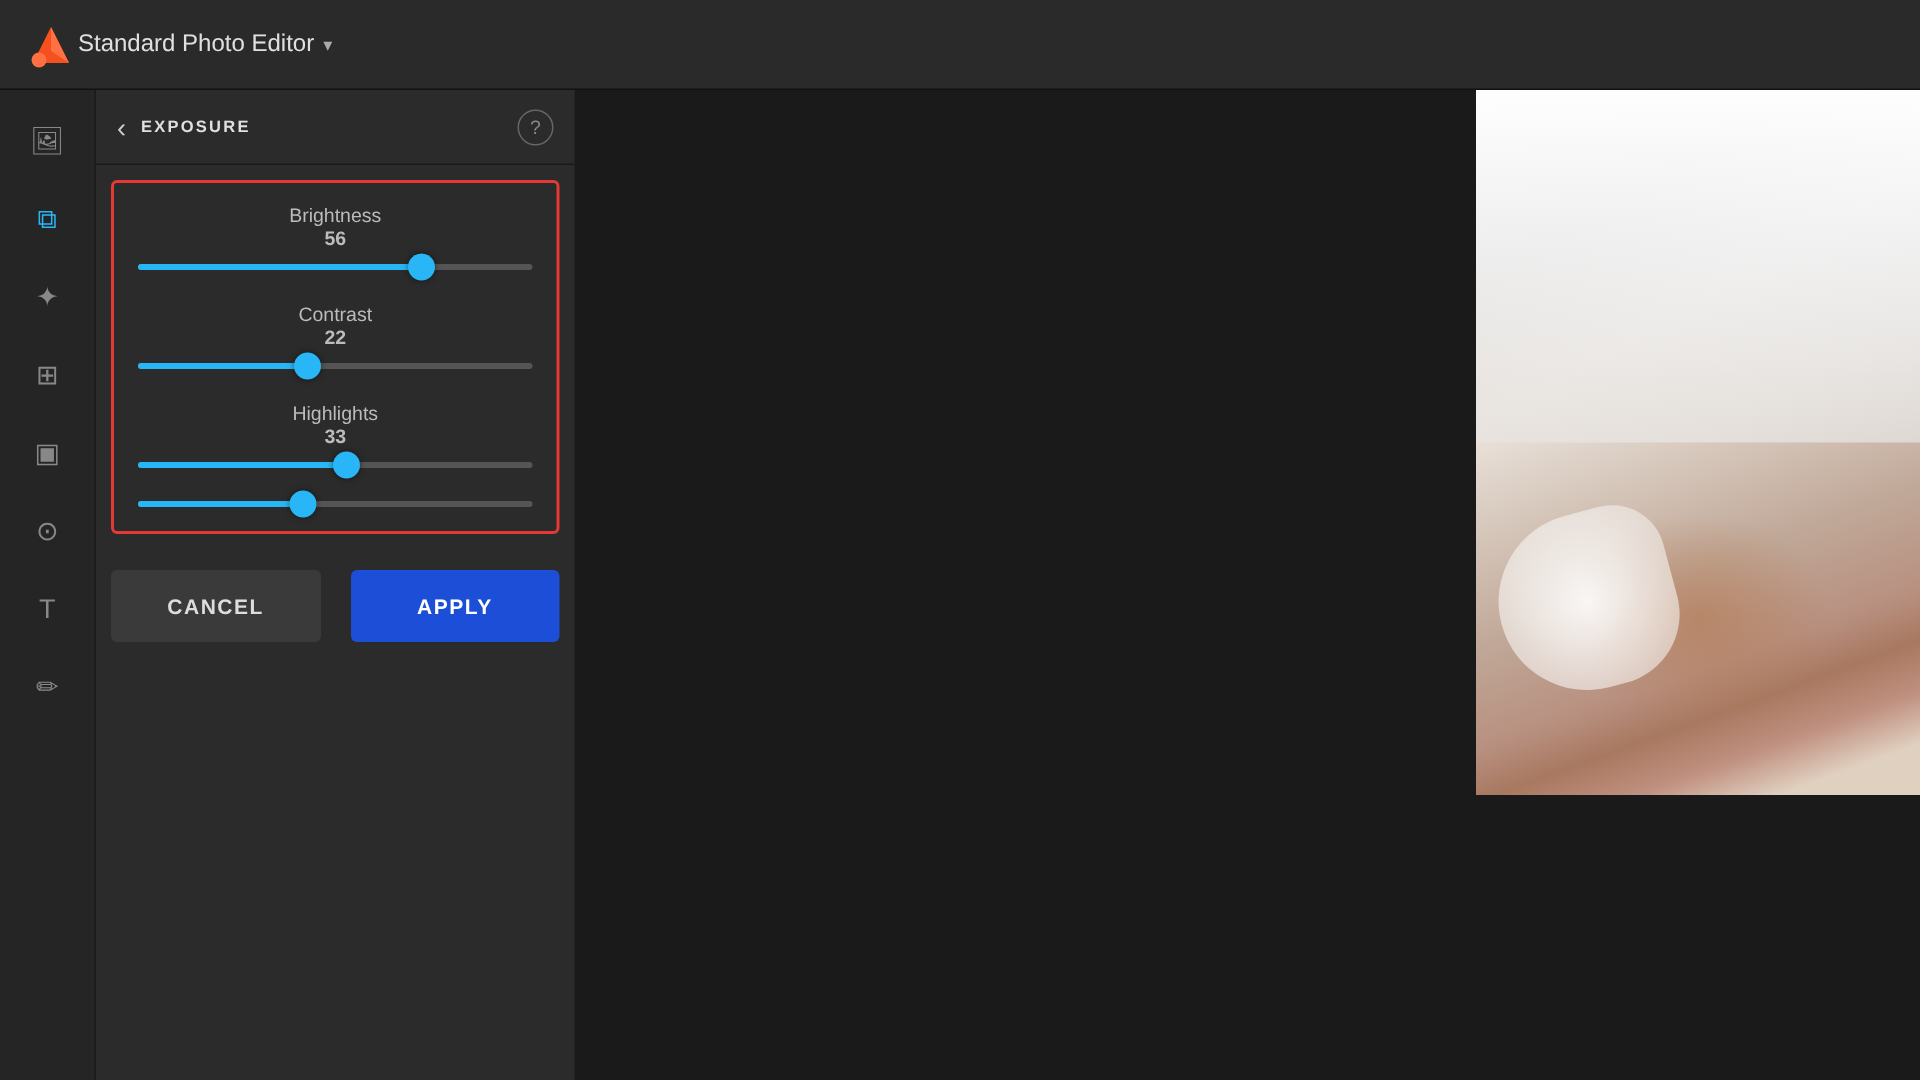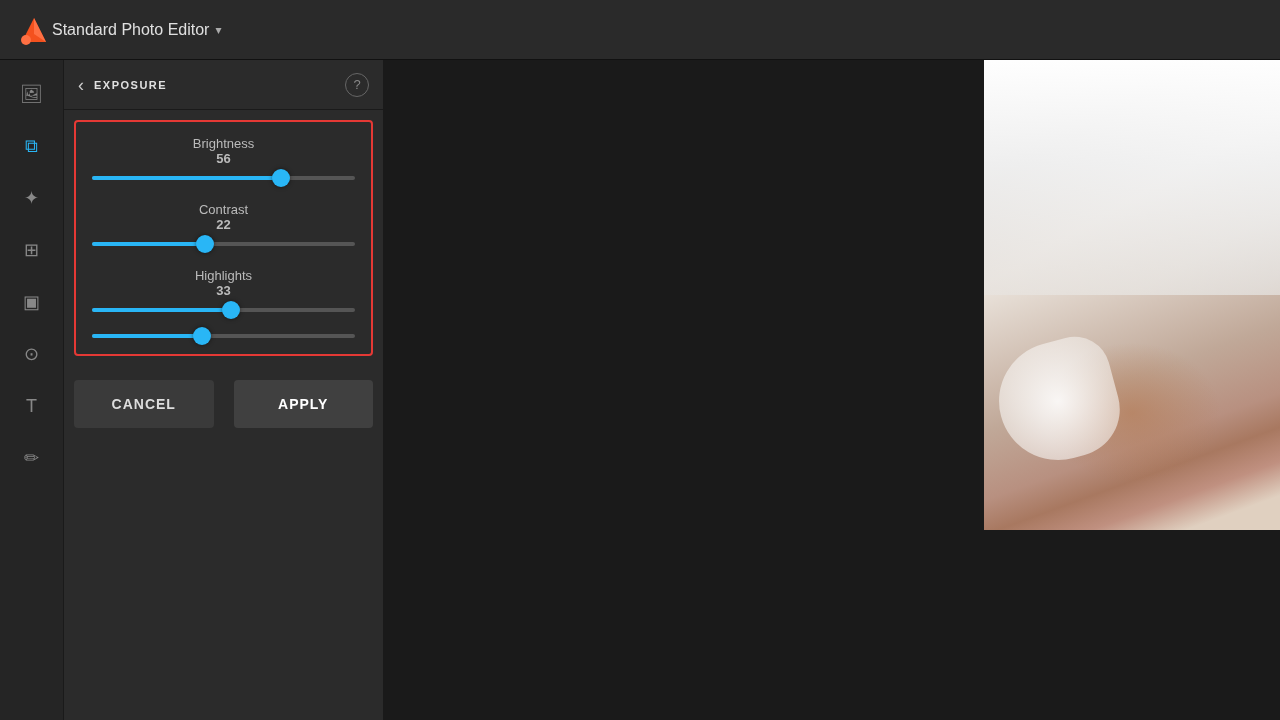--- a/index.html
+++ b/index.html
@@ -194,21 +194,21 @@
       border-radius: 4px;
       color: #ddd;
       font-size: 14px;
       font-weight: 600;
       letter-spacing: 1px;
       cursor: pointer;
     }
     #apply-btn {
       flex: 1;
       height: 48px;
-      background: #404040;
+      background: #1d4ed8;
       border: none;
       border-radius: 4px;
       color: #fff;
       font-size: 14px;
       font-weight: 700;
       letter-spacing: 1px;
       cursor: pointer;
     }
 
     

